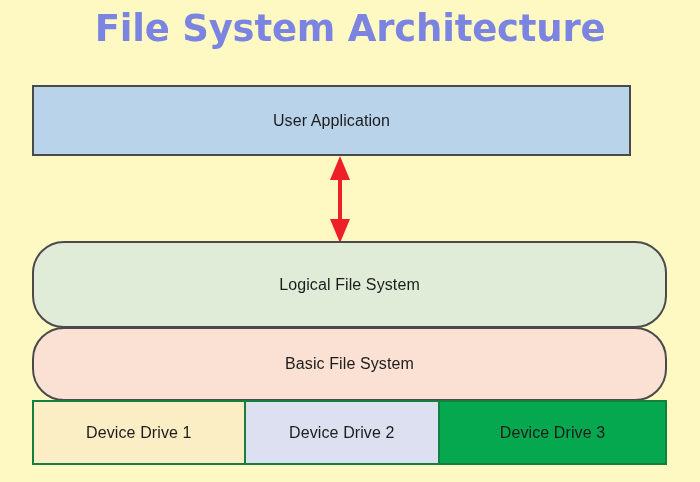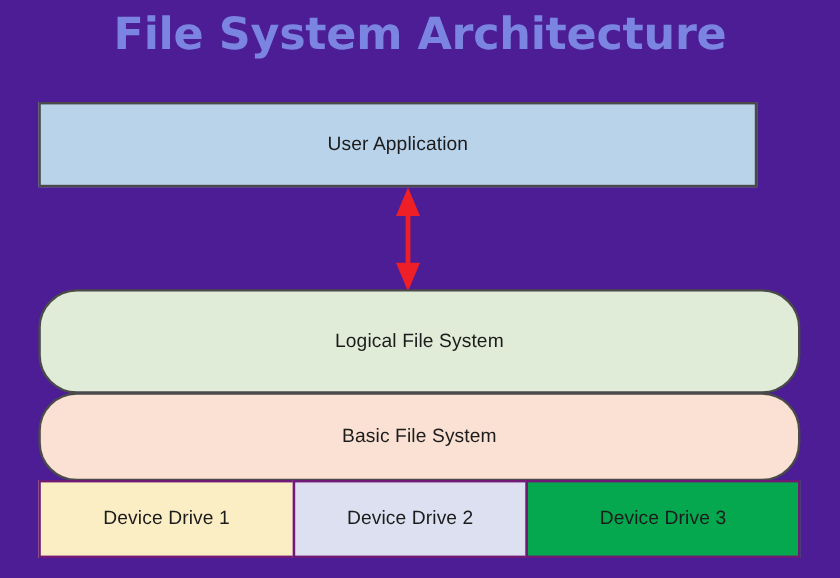--- a/index.html
+++ b/index.html
@@ -13,21 +13,21 @@
     height: 482px;
     overflow: hidden;
     font-family: "Liberation Sans", sans-serif;
     -webkit-font-smoothing: antialiased;
   }
 
   #diagram-canvas {
     position: relative;
     width: 700px;
     height: 482px;
-    background: #4c1d95;
+    background: #fef9c3;
   }
 
   
   #page-title {
     position: absolute;
     left: 0;
     top: 6px;
     width: 700px;
     text-align: center;
     font-family: "DejaVu Sans", sans-serif;
@@ -89,21 +89,21 @@
     position: absolute;
     left: 32px;
     top: 400px;
     width: 635px;
     height: 65px;
     display: flex;
     box-sizing: border-box;
   }
   .device-cell {
     box-sizing: border-box;
-    border: 2px solid #701a75;
+    border: 2px solid #15803d;
     display: flex;
     align-items: center;
     justify-content: center;
     margin-right: -2px;
   }
   .device-cell:last-child { margin-right: 0; }
 
   #device-drive-1 { width: 222px; background: #fbedc4; }
   #device-drive-2 { width: 204px; background: #dce0f0; }
   #device-drive-3 { width: 238px; background: #05a84e; }

